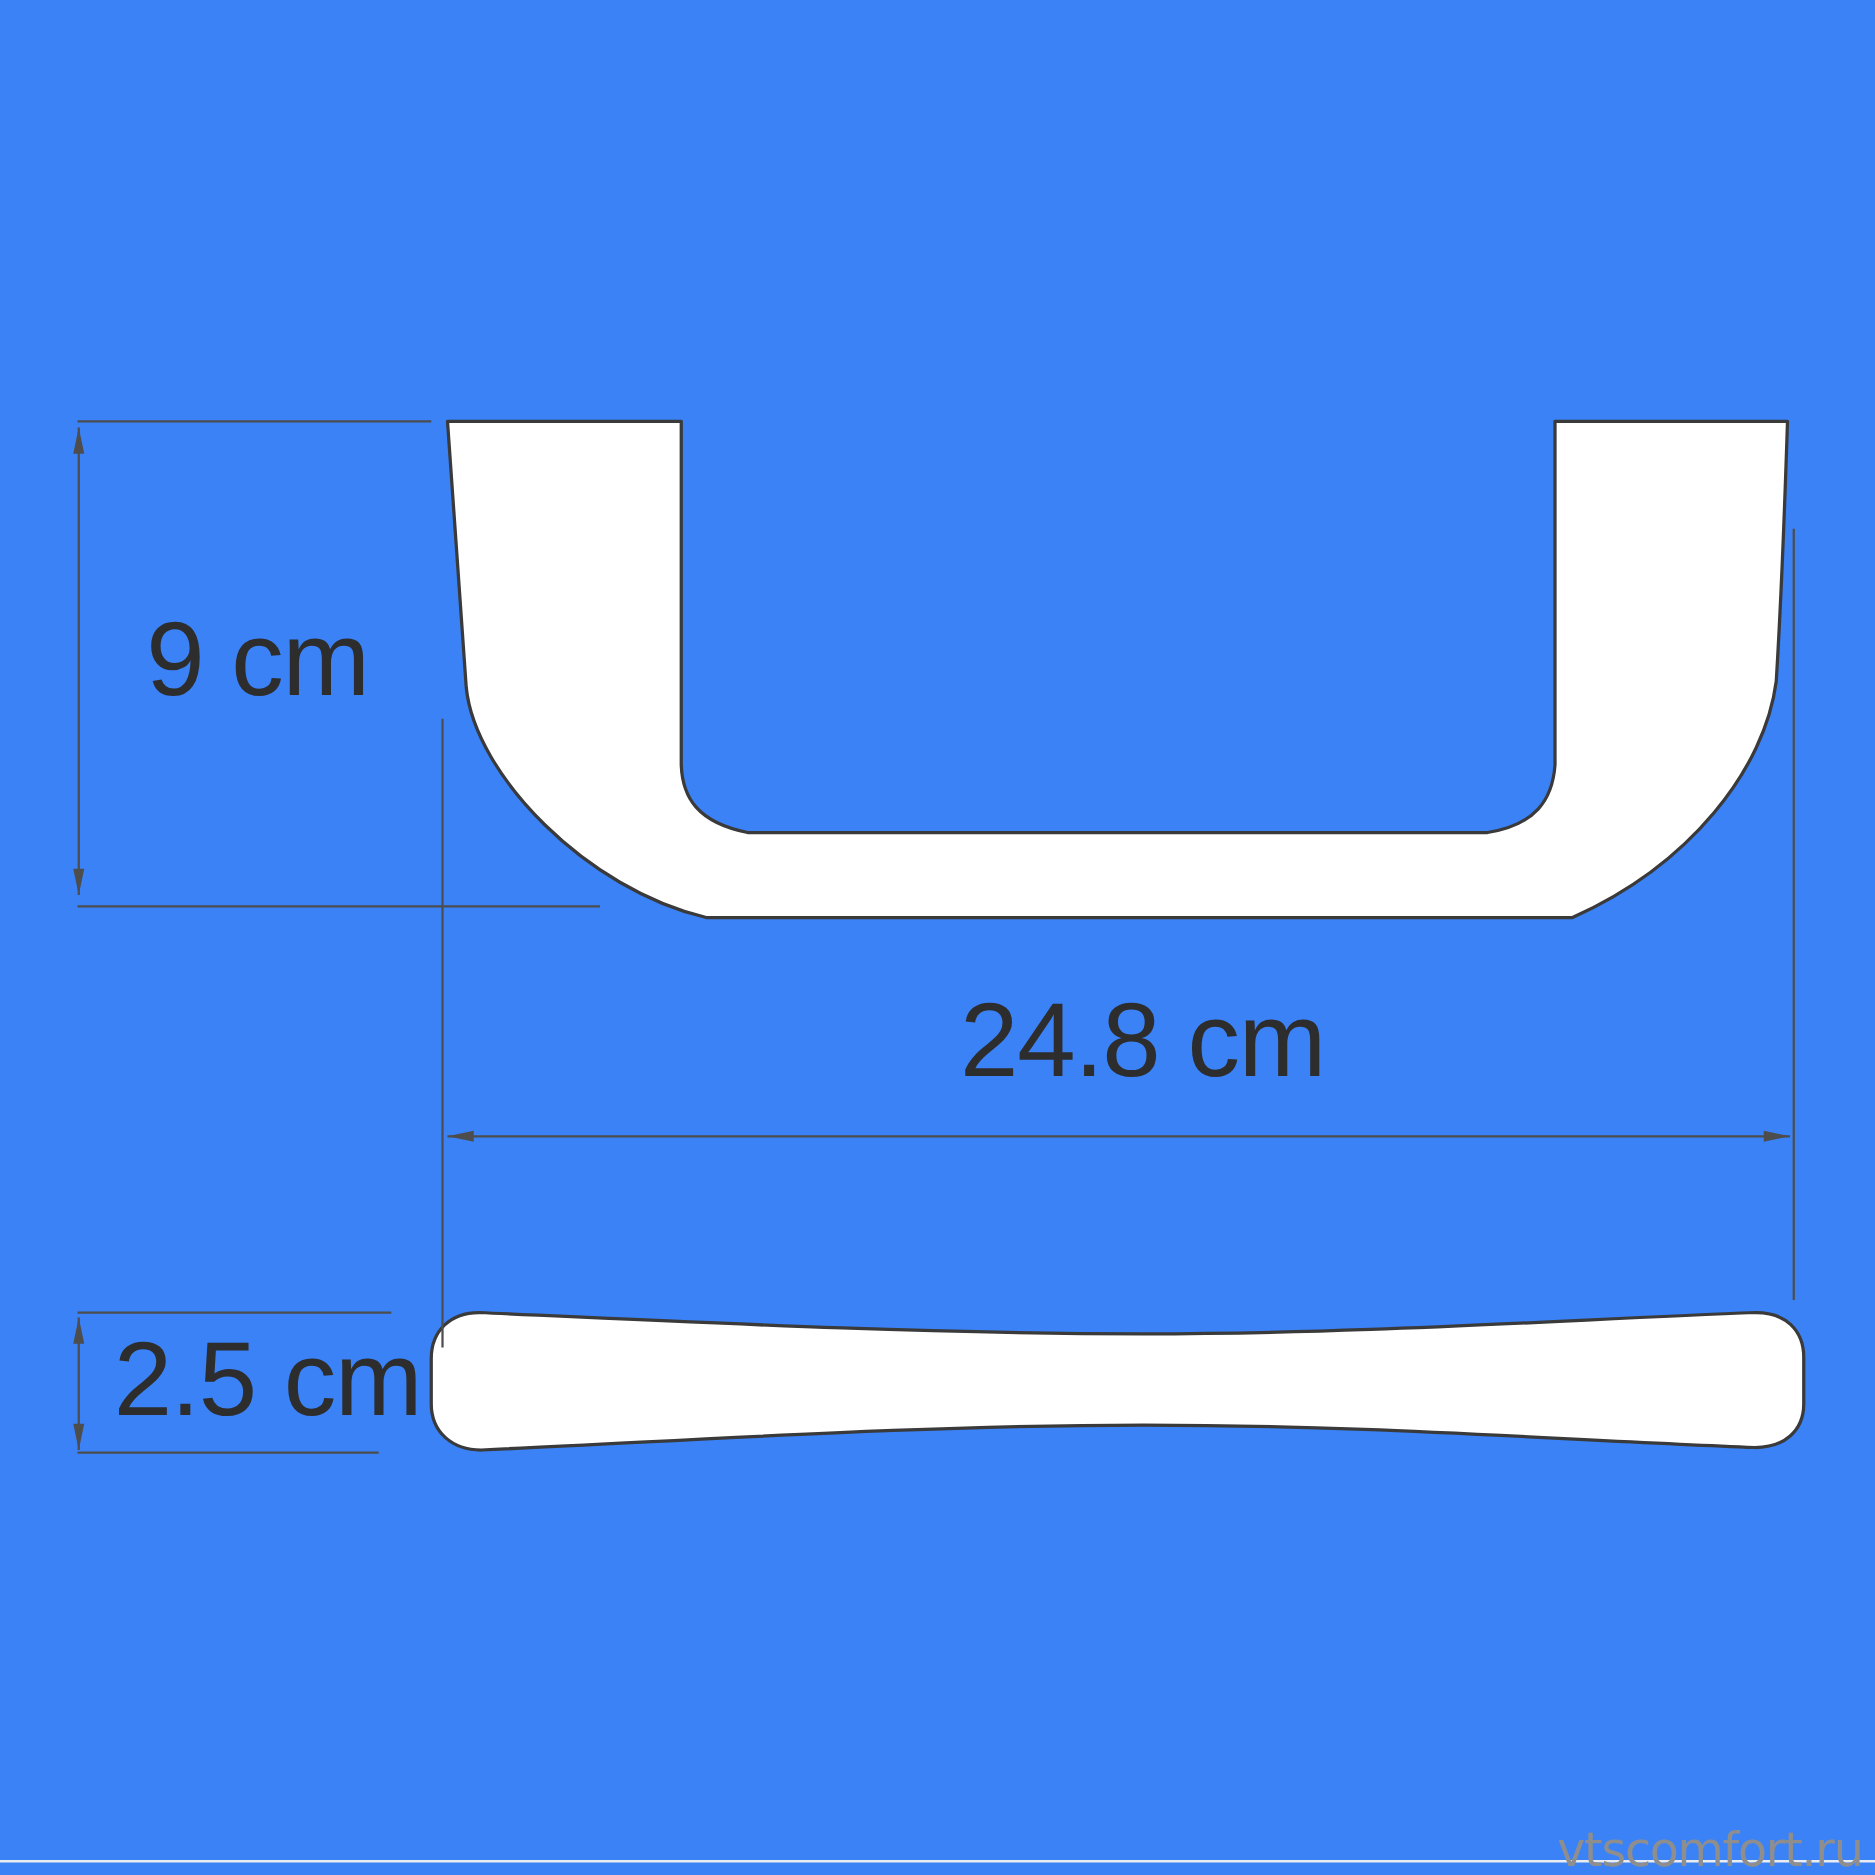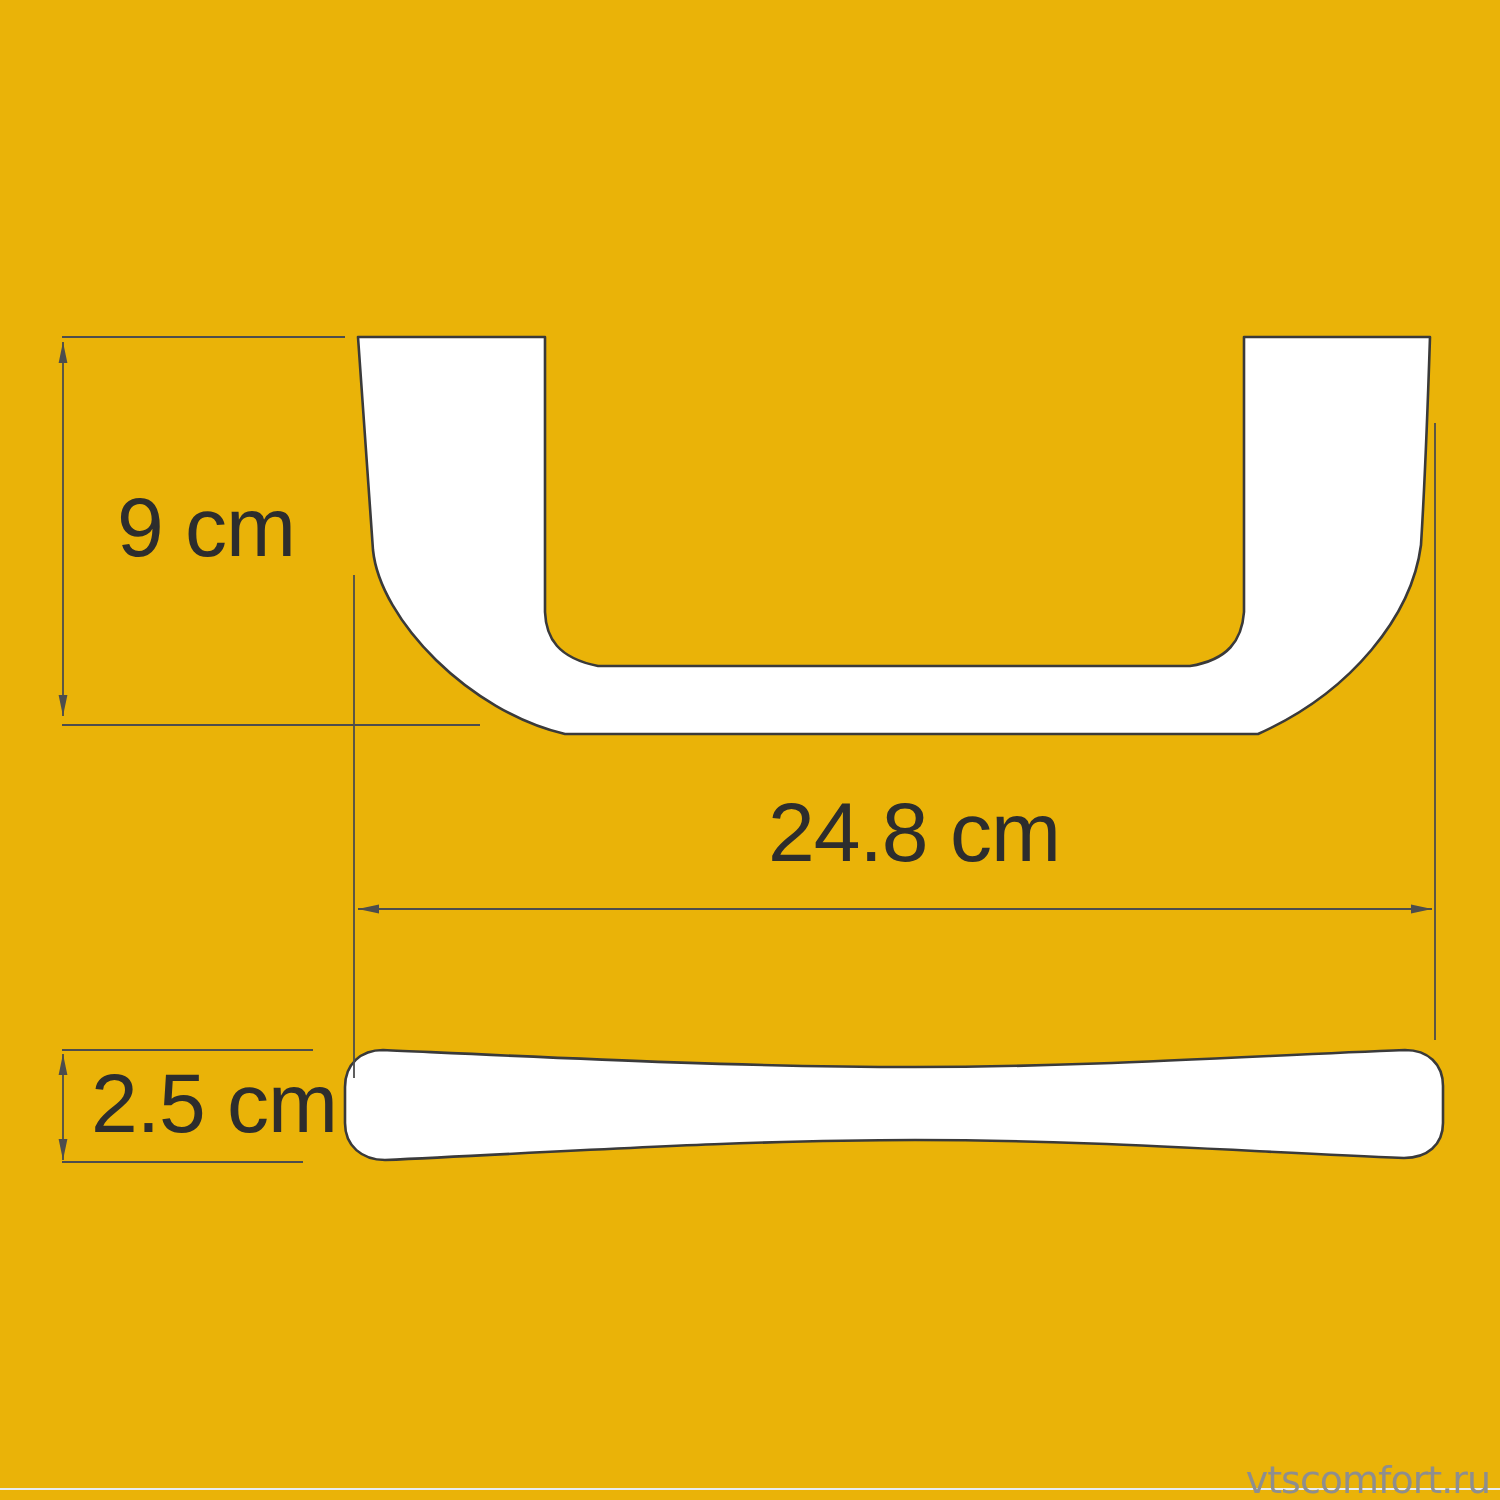--- a/index.html
+++ b/index.html
@@ -1,20 +1,20 @@
 <!DOCTYPE html>
 <html><head>
 <meta charset="utf-8">
 <style>
   html, body { margin: 0; padding: 0; background: #ffffff; }
   .stage {
     position: relative;
     width: 1500px;
     height: 1500px;
-    background: #eab308;
+    background: #3b82f6;
     overflow: hidden;
   }
   svg { position: absolute; left: 0; top: 0; }
   .dim-label {
     font-family: "Liberation Sans", sans-serif;
     font-size: 84px;
     letter-spacing: -1px;
   }
   .watermark {
     font-family: "DejaVu Sans", sans-serif;

